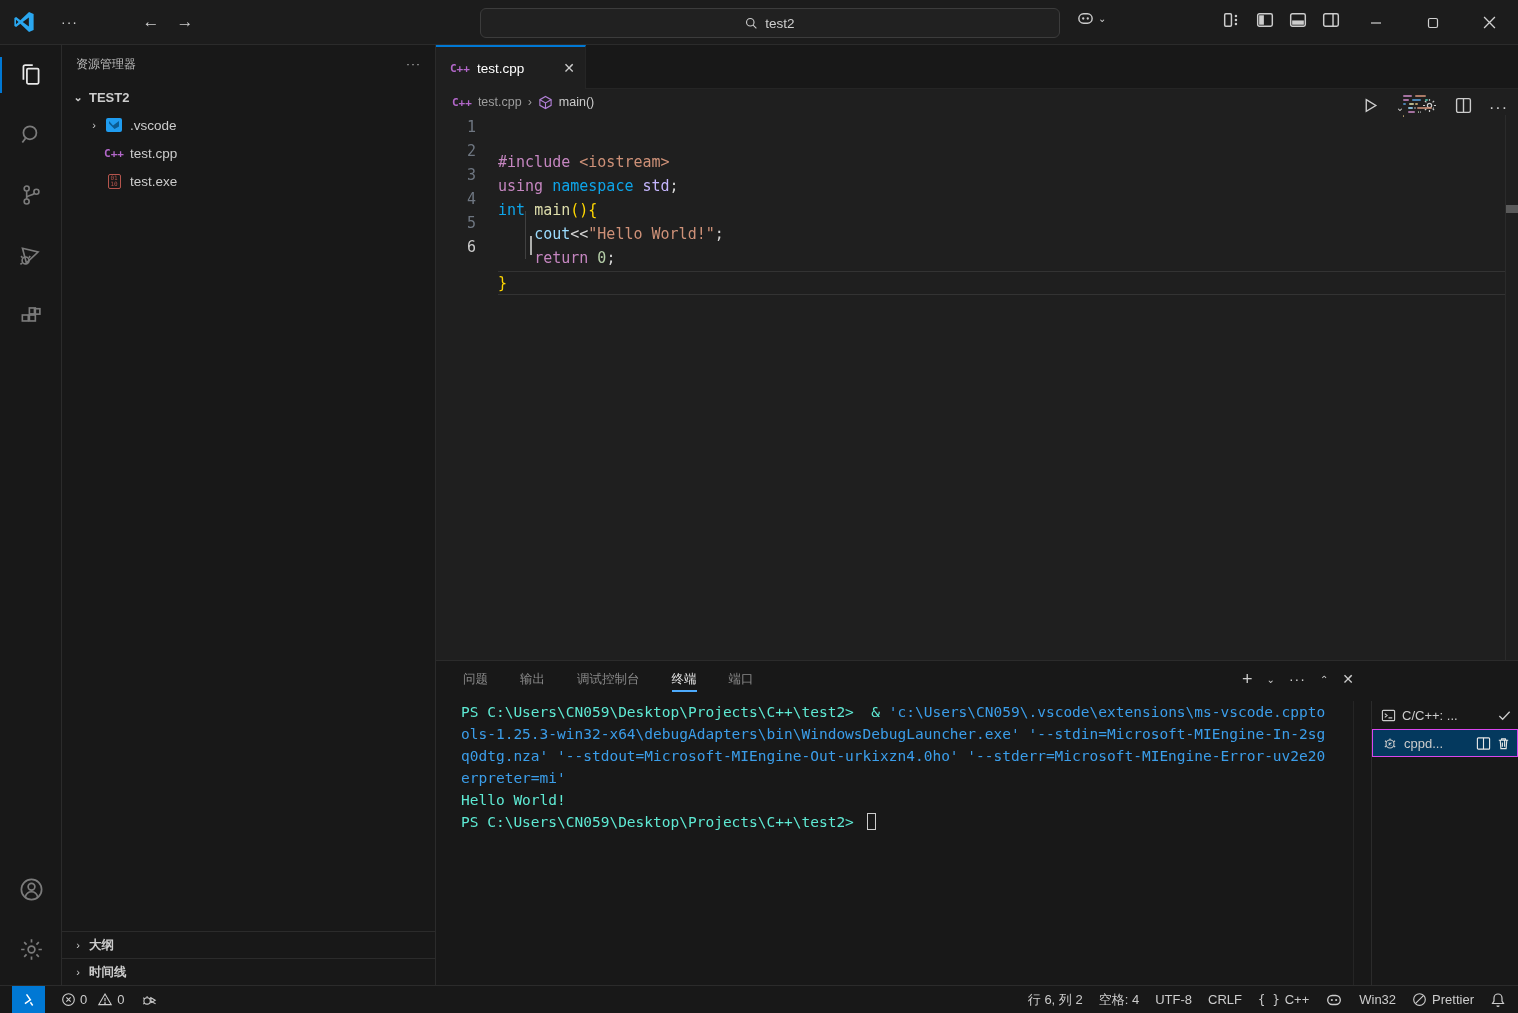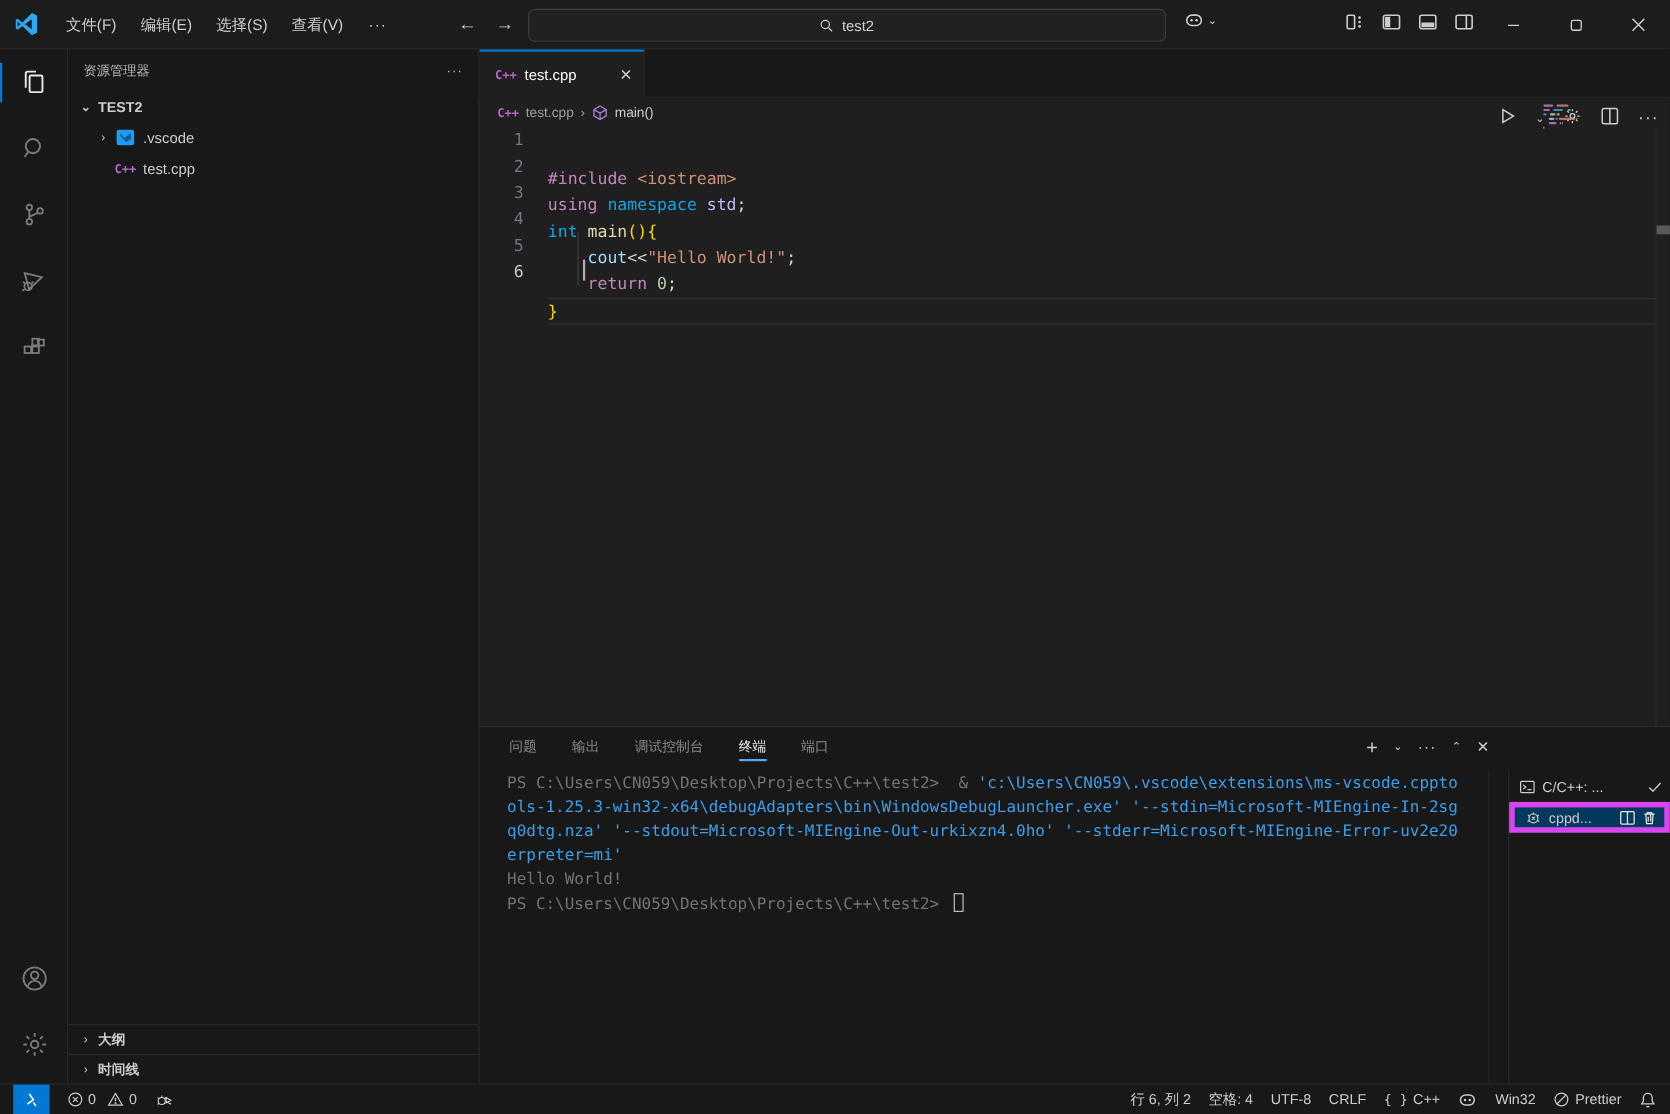--- a/index.html
+++ b/index.html
@@ -83,51 +83,45 @@
     border-left:1px solid #2b2b2b; border-top:1px solid #2b2b2b; }
   #panel-header { height:36px; display:flex; align-items:flex-start; padding-left:27px; }
   .panel-tab { font-size:12.5px; color:#8a8a8a; margin-right:32px; height:36px; display:flex; align-items:center; position:relative; }
   .panel-tab.active { color:#e7e7e7; }
   .panel-tab.active::after { content:""; position:absolute; left:0; right:0; bottom:5px; height:1.6px; background:#4daafc; }
   #panel-actions { position:absolute; right:150px; top:0; height:36px; display:flex; align-items:center; gap:14px; padding-right:14px; color:#cccccc; }
   #panel-actions .pa { font-size:14px; display:flex; align-items:center; }
   #terminal { position:absolute; left:0; right:164px; top:40px; bottom:0; padding-left:25px;
     font-family:"DejaVu Sans Mono",monospace; font-size:14.5px; }
   .term-line { height:22px; line-height:22px; white-space:pre; }
-  .t-fg{color:#737373} .t-blue{color:#3b9eea}
+  .t-fg{color:#5eead4} .t-blue{color:#3b9eea}
   #term-cursor { display:inline-block; width:9px; height:17px; border:1px solid #cccccc; vertical-align:-3px; margin-left:4px; }
   #terminal-list { position:absolute; right:0; top:40px; width:147px; bottom:0; border-left:1px solid #2b2b2b; }
   #terminal-scroll-sep { position:absolute; right:164px; top:40px; bottom:0; width:1px; background:#252525; }
   .term-item { height:28px; display:flex; align-items:center; padding:0 6px 0 9px; gap:6px; font-size:13px; color:#cccccc; }
-  .term-item.selected { background:#04395e; border:5px solid #d946ef; }
+  .term-item.selected { background:#04395e; border:1px solid #d946ef; }
   .term-item .lbl { flex:1; overflow:hidden; white-space:nowrap; }
   .term-item svg { flex:none; }
 
   
   #statusbar { position:absolute; left:0; bottom:0; width:1518px; height:28px; background:#181818;
     border-top:1px solid #2b2b2b; display:flex; align-items:center; font-size:13px; color:#cccccc; }
   #remote-btn { margin-left:12px; width:33px; height:28px; background:#0078d4; display:flex; align-items:center; justify-content:center; }
   .sb-item { display:flex; align-items:center; gap:5px; padding:0 8px; height:28px; }
   #sb-left { display:flex; align-items:center; }
   #sb-right { margin-left:auto; display:flex; align-items:center; padding-right:10px; }
   .sb-icon { display:flex; align-items:center; }
 </style>
 </head>
 <body>
 
 <div id="titlebar">
   <svg id="vscode-logo" viewBox="0 0 24 24">
     <path fill="#2aa7f0" d="M17.5 1 8 10.2 3.4 6.6 1.5 7.7v8.6l1.9 1.1L8 13.8l9.5 9.2 5-2.4V3.4ZM17.3 7v10L10.6 12ZM3.3 9.5 6 12l-2.7 2.5Z"></path>
   </svg>
-  <div id="menu-bar" style="display:flex;">
-      <div class="menu-item">文件(F)</div>
-      <div class="menu-item">编辑(E)</div>
-      <div class="menu-item">选择(S)</div>
-      <div class="menu-item">查看(V)</div>
-    </div>
   <div class="menu-more">···</div>
   <div class="nav-arrow" style="margin-left:48px;">←</div>
   <div class="nav-arrow">→</div>
 
   <div id="search-box">
     <svg width="13" height="13" viewBox="0 0 16 16">
         <circle cx="6.5" cy="6.5" r="4.6" fill="none" stroke="#cccccc" stroke-width="1.4"></circle>
         <line x1="10" y1="10" x2="14" y2="14" stroke="#cccccc" stroke-width="1.4"></line>
       </svg>
     <span>test2</span>
@@ -262,20 +256,27 @@
           <span class="ic-vscode"></span>
         </span>
         <span>.vscode</span>
       </div>
       <div class="tree-row file-row">
         <span class="tree-chevron"></span>
         <span class="file-icon">
           <span class="ic-cpp">C++</span>
         </span>
         <span>test.cpp</span>
+      </div>
+      <div class="tree-row file-row">
+        <span class="tree-chevron"></span>
+        <span class="file-icon">
+          <span class="ic-exe">01<br>10</span>
+        </span>
+        <span>test.exe</span>
       </div>
     </div>
   <div class="sidebar-sections">
     <div class="section-row">
       <span class="tree-chevron">›</span>
       <span>大纲</span>
     </div>
     <div class="section-row">
       <span class="tree-chevron">›</span>
       <span>时间线</span>

